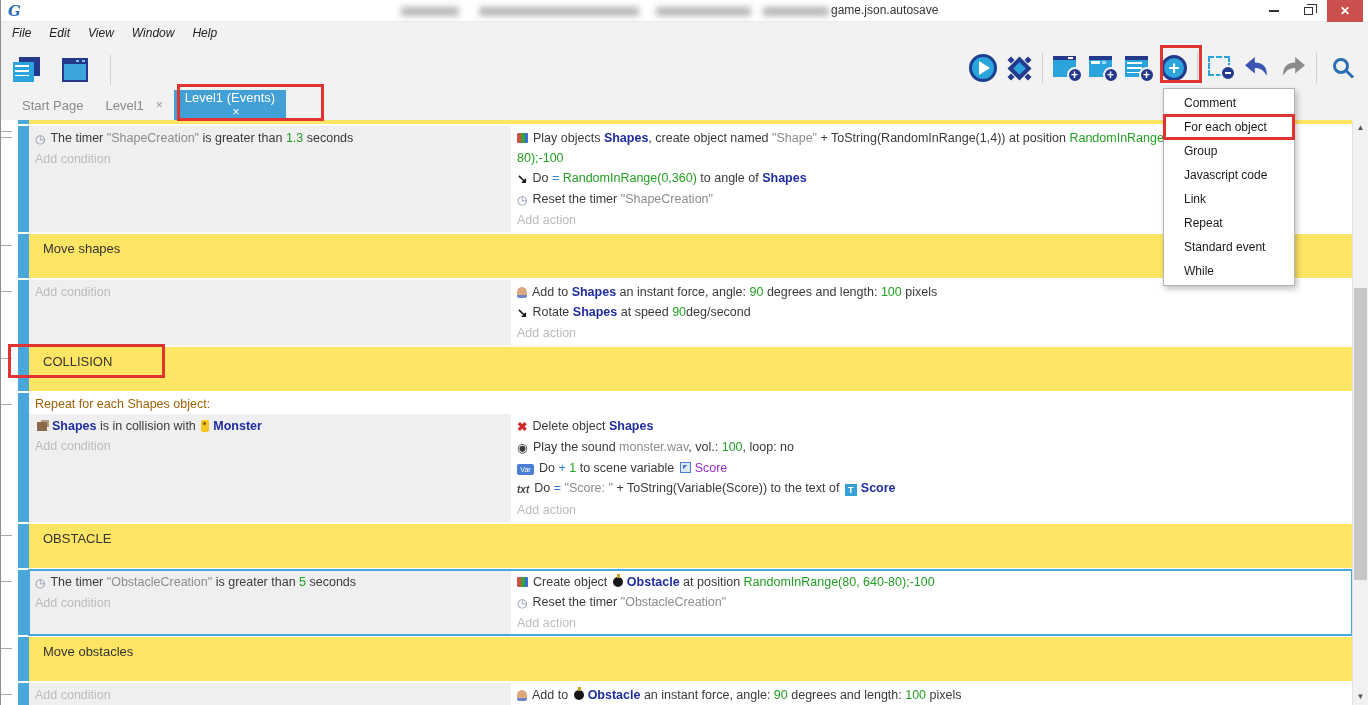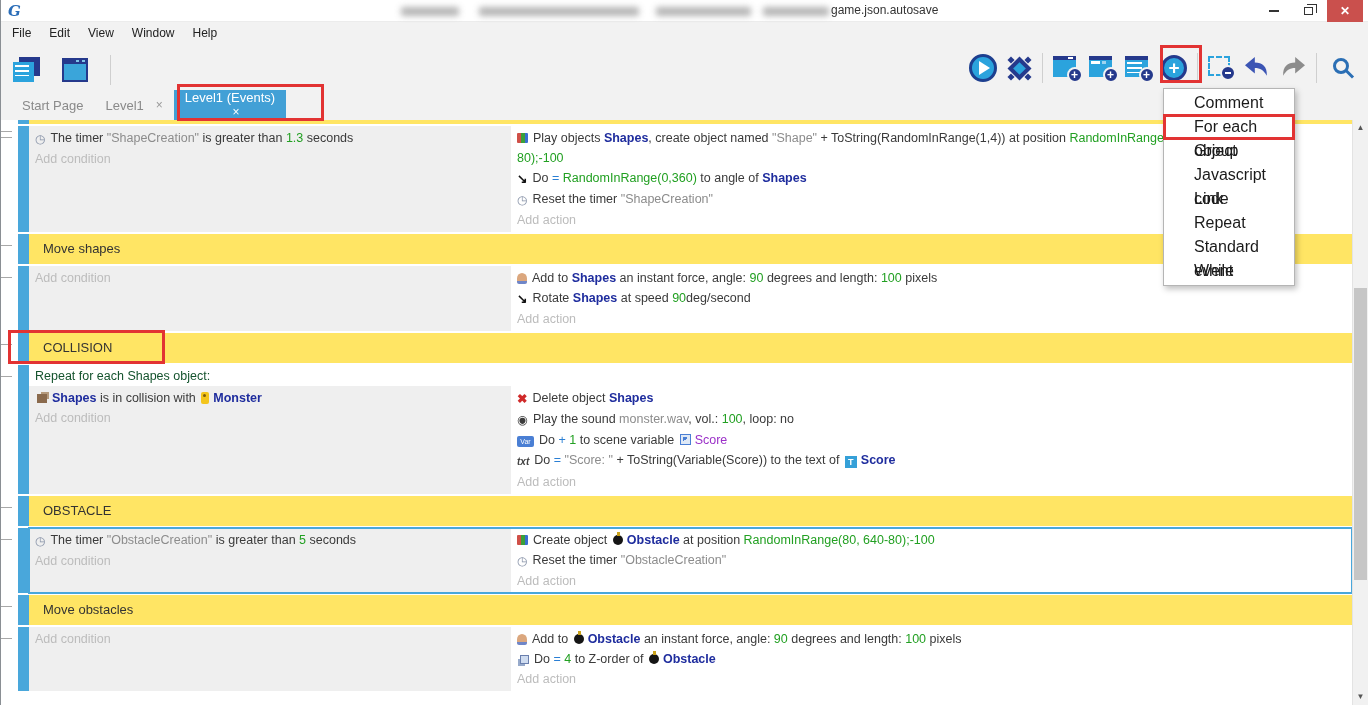--- a/index.html
+++ b/index.html
@@ -15,21 +15,21 @@
   .winbtn { position:absolute; top:0; height:22px; display:flex; align-items:center; justify-content:center; cursor:pointer; }
   .btn-min { left:1258px; width:30px; }
   .btn-min i { width:10px; border-top:2px solid #333; display:block; }
   .btn-restore { left:1292px; width:30px; }
   .restore-glyph { width:9px; height:8px; border:1px solid #333; background:#fff; position:relative; display:block; }
   .restore-glyph::before { content:""; position:absolute; left:2px; top:-4px; width:9px; height:8px; border:1px solid #333; border-bottom:none; border-left:none; }
   .btn-close { left:1326px; width:36px; background:#ca504d; color:#fff; font-size:12px; font-weight:bold; }
 
   
   .menubar { height:22px; background:#f2f2f2; display:flex; align-items:center; padding-left:2px; }
-  .menubar span { padding:0 9px; font-size:12px; color:#222; cursor:default; }
+  .menubar span { padding:0 9px; font-size:12px; color:#222; cursor:default;font-style:italic; }
 
   
   .toolbar { height:46px; background:#f2f2f2; position:relative; }
   .tb-left { position:absolute; left:8px; top:7px; display:flex; align-items:center; gap:12px; }
   .tb-right { position:absolute; right:10px; top:4px; height:40px; display:flex; align-items:center; }
   .vsep { width:1px; height:30px; background:#cfcfcf; margin:0 5px; }
   .tbi { width:36px; height:38px; display:flex; align-items:center; justify-content:center; cursor:pointer; position:relative; }
 
   .proj-icon { width:28px; height:26px; position:relative; }
   .proj-icon .back { position:absolute; left:6px; top:0; width:21px; height:19px; background:#25398c; }
@@ -66,28 +66,28 @@
   .tab.active { background:#42a0d6; color:#fff;flex-direction:column; }
   .tab.active .x { color:#fff; }
 
   
   .sheet { position:absolute; top:120px; left:0; right:16px; bottom:0; background:#fff; overflow:hidden; }
   .block { display:flex; margin-bottom:2px; }
   .gutter { width:17px; flex:none; position:relative; }
   .gutter .tick { position:absolute; top:11px; left:0; width:11px; border-top:1px solid #a8a8a8; }
   .strip { width:11px; flex:none; background:#49a7db; }
   .body { flex:1; min-width:0; }
-  .cbody { background:#ffe564; height:30px; line-height:29px; font-size:13px; color:#333; padding-left:14px; position:relative; }
+  .cbody { background:#ffe564; height:44px; line-height:29px; font-size:13px; color:#333; padding-left:14px; position:relative; }
   .cbody.sliver { height:4px; }
   .ebody { display:flex; flex-direction:column; background:#fff; }
   .ebody.selected { outline:2px solid #49a7db; outline-offset:-1px; }
   .erow { display:flex; }
   .cond { width:482px; flex:none; background:#efefef; padding:2px 0; }
   .acts { flex:1; min-width:0; background:#fff; padding:2px 0; }
-  .fe-head { line-height:20px; padding:1px 6px 0 6px; font-size:12.5px; color:#14532d; background:#fff; }
+  .fe-head { line-height:20px; padding:1px 6px 0 6px; font-size:12.5px; color:#a16207; background:#fff; }
   .line { padding:0 6px; line-height:20px; font-size:12.5px; color:#3a3a3a; cursor:pointer; }
   .line.ph { color:#bcbcbc; }
 
   .sg-t {}
   .sg-obj { color:#1f2d9e; font-weight:bold;text-align:right; }
   .sg-green { color:#22a022; }
   .sg-blue { color:#2a7fd4; }
   .sg-purple { color:#9b30c8; }
   .sg-str { color:#8c8c8c; }
 
@@ -111,21 +111,21 @@
   .textobj-icon::before { content:"T"; }
   .zorder-icon { width:9px; height:9px; border:1px solid #6a7fae; background:#cfdcf0; box-shadow:-3px 3px 0 -1px #97aacb; margin-left:3px; }
   .shapes-icon { width:10px; height:9px; background:#8a6a4d; box-shadow:3px -3px 0 -1px #b59a7d; margin-left:2px; }
   .monster-icon { width:8px; height:12px; background:#f3c51d; border-radius:2px; position:relative; vertical-align:-2px; }
   .monster-icon::before { content:""; position:absolute; top:2px; left:2px; width:3px; height:3px; background:#7a5a10; border-radius:50%; }
   .bomb-icon { width:10px; height:10px; background:#151515; border-radius:50%; position:relative; vertical-align:-1px; }
   .bomb-icon::before { content:""; position:absolute; top:-3px; left:4px; width:3px; height:4px; background:#caa21a; }
 
   
   .cmenu { position:absolute; left:1162px; top:88px; width:132px; background:#fff; border:1px solid #b5b5b5; box-shadow:2px 3px 6px rgba(0,0,0,.25); z-index:50; padding:2px 0; }
-  .mi { height:24px; line-height:24px; padding-left:30px; font-size:16px; color:#1a1a1a; cursor:pointer; }
+  .mi { height:24px; line-height:24px; padding-left:20px; font-size:12px; color:#1a1a1a; cursor:pointer; }
   .mi.hi { outline:3px solid #e23333; outline-offset:-2px; }
 
   
   .scroll { position:absolute; top:120px; right:0; bottom:0; width:16px; background:#f1f1f1; border-left:1px solid #e3e3e3; }
   .sarrow { height:15px; text-align:center; font-size:8px; color:#555; line-height:16px; cursor:pointer; }
   .sarrow.down { position:absolute; bottom:1px; left:0; right:0; }
   .sthumb { position:absolute; top:168px; left:1px; right:1px; height:292px; background:#c6c6c6; cursor:pointer; }
 
   
   .anno { position:absolute; border:3px solid #e23333; pointer-events:none; z-index:60; }

